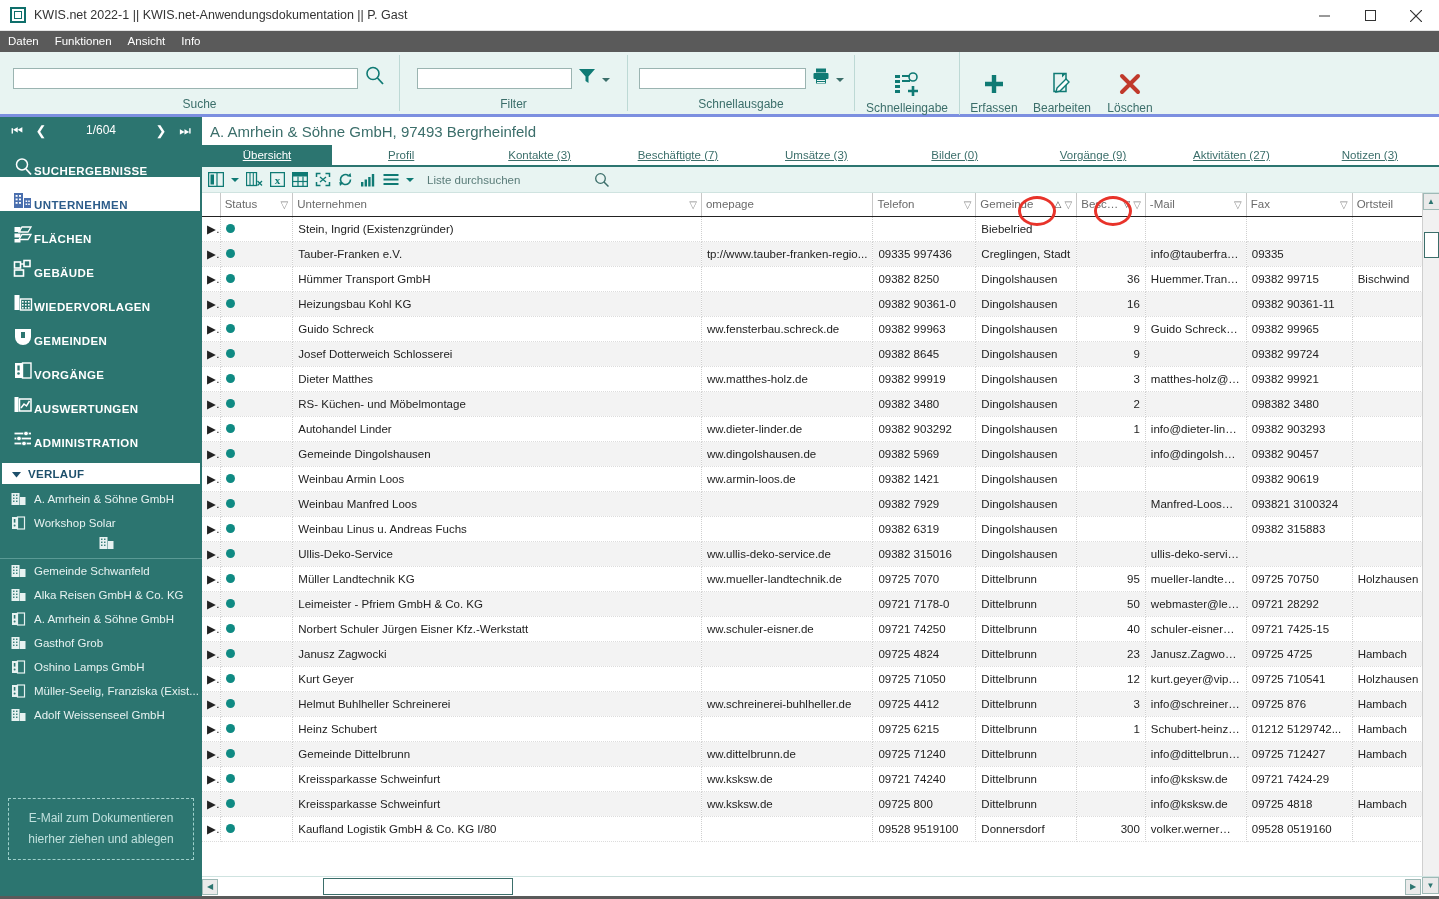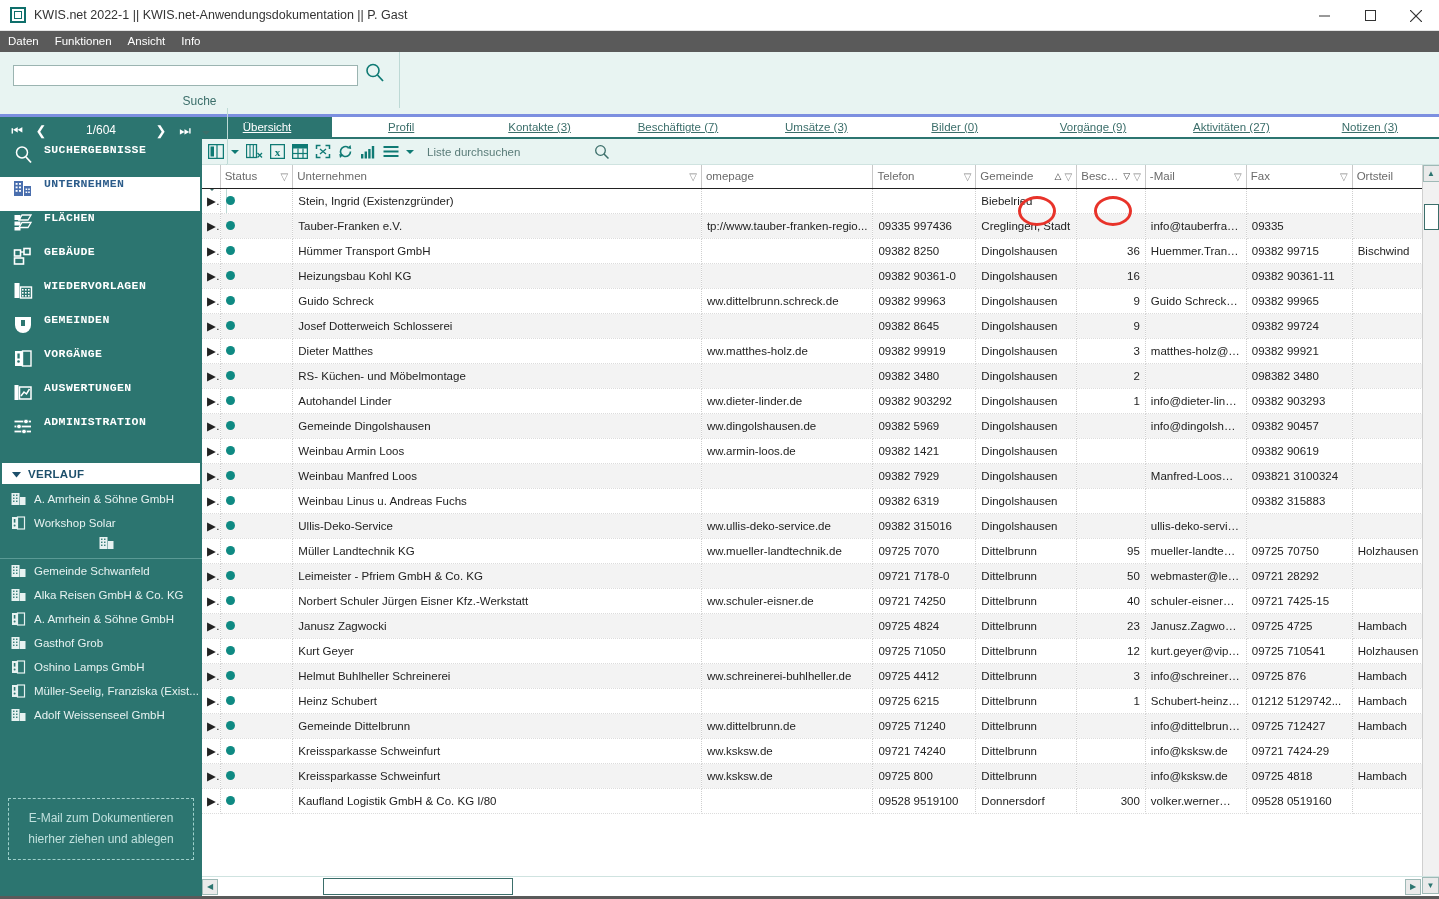--- a/index.html
+++ b/index.html
@@ -37,23 +37,22 @@
   
   .menubar {
     height: 21px; background: #5a5a5a; display: flex; align-items: center;
   }
   .menubar .menu-item {
     color: #ffffff; font-size: 11.5px; padding: 0 8px; line-height: 21px;
   }
 
   
   .ribbon {
-    height: 65px; background: #e8f4f2; display: flex; align-items: flex-start;
+    height: 65px; background: #e8f4f2; display: flex; align-items: center;
     border-bottom: 3px solid #7c8fe0;
-    flex-direction: column;
   }
   .ribbon-group {
     display: flex; flex-direction: column; align-items: center; justify-content: flex-start;
     border-right: 1px solid #bdd9d5; position: relative; padding-top: 9px;
   }
   .ribbon-group:last-child { border-right: none; }
   .rg-row { display: flex; align-items: center; gap: 6px; height: 28px; }
   .rg-label { font-size: 12px; color: #3b6e6a; margin-top: 5px; }
   .ribbon-input {
     height: 21px; border: 1px solid #9bb4b1; background: #ffffff;
@@ -79,22 +78,22 @@
   .pager {
     height: 26px; display: flex; align-items: center; color: #ffffff;
     font-size: 12px; padding: 0 6px; gap: 2px;
   }
   .pager .pg-btn {
     width: 22px; text-align: center; font-size: 13px; color: #ffffff; line-height: 1;
   }
   .pager .pg-count { flex: 1; text-align: center; font-size: 12px; }
 
   .nav-item {
-    height: 34px; display: flex; align-items: flex-start; padding-left: 12px; gap: 10px;
-    color: #ffffff; font-size: 11.5px; letter-spacing: .4px; font-weight: bold; font-family: Liberation Mono, monospace;
+    height: 34px; display: flex; align-items: flex-end; padding-left: 12px; 
+    color: #ffffff; font-size: 11.5px; letter-spacing: .4px; font-weight: bold;
   }
   .nav-item.active {
     background: #ffffff; color: #2c5c8a; margin-right: 2px;
   }
   .nav-ico { width: 22px; height: 22px; display: flex; align-items: center; justify-content: center; flex: none; }
 
   .verlauf-head {
     margin: 14px 2px 3px 2px; height: 21px; background: #ffffff; color: #1d4f6b;
     display: flex; align-items: center; gap: 7px; padding-left: 10px;
     font-size: 11.5px; font-weight: bold; letter-spacing: .3px;
@@ -624,20 +623,21 @@
     </div>
 
     <div class="dropzone">
       <div>E-Mail  zum Dokumentieren</div>
       <div>hierher ziehen und ablegen</div>
     </div>
   </div>
 
   <div class="content">
 
+    <div class="rec-title">A. Amrhein &amp; Söhne GmbH, 97493 Bergrheinfeld</div>
 
     <div class="tabs">
       <div class="tab active" style="flex:0 0 130px;">Übersicht</div>
       <div class="tab">Profil</div>
       <div class="tab">Kontakte (3)</div>
       <div class="tab">Beschäftigte (7)</div>
       <div class="tab">Umsätze (3)</div>
       <div class="tab">Bilder (0)</div>
       <div class="tab">Vorgänge (9)</div>
       <div class="tab">Aktivitäten (27)</div>
@@ -844,21 +844,21 @@
               <td>Dingolshausen</td>
               <td class="num">16</td>
               <td></td>
               <td>09382 90361-11</td>
               <td style="border-right: none;"></td>
             </tr>
             <tr>
               <td class="expander">▶</td>
               <td class="status"><span class="dot"></span></td>
               <td>Guido Schreck</td>
-              <td>ww.dittelbrunn.schreck.de</td>
+              <td>ww.fensterbau.schreck.de</td>
               <td>09382 99963</td>
               <td>Dingolshausen</td>
               <td class="num">9</td>
               <td>Guido Schreck@t-...</td>
               <td>09382 99965</td>
               <td style="border-right: none;"></td>
             </tr>
             <tr class="alt">
               <td class="expander">▶</td>
               <td class="status"><span class="dot"></span></td>

